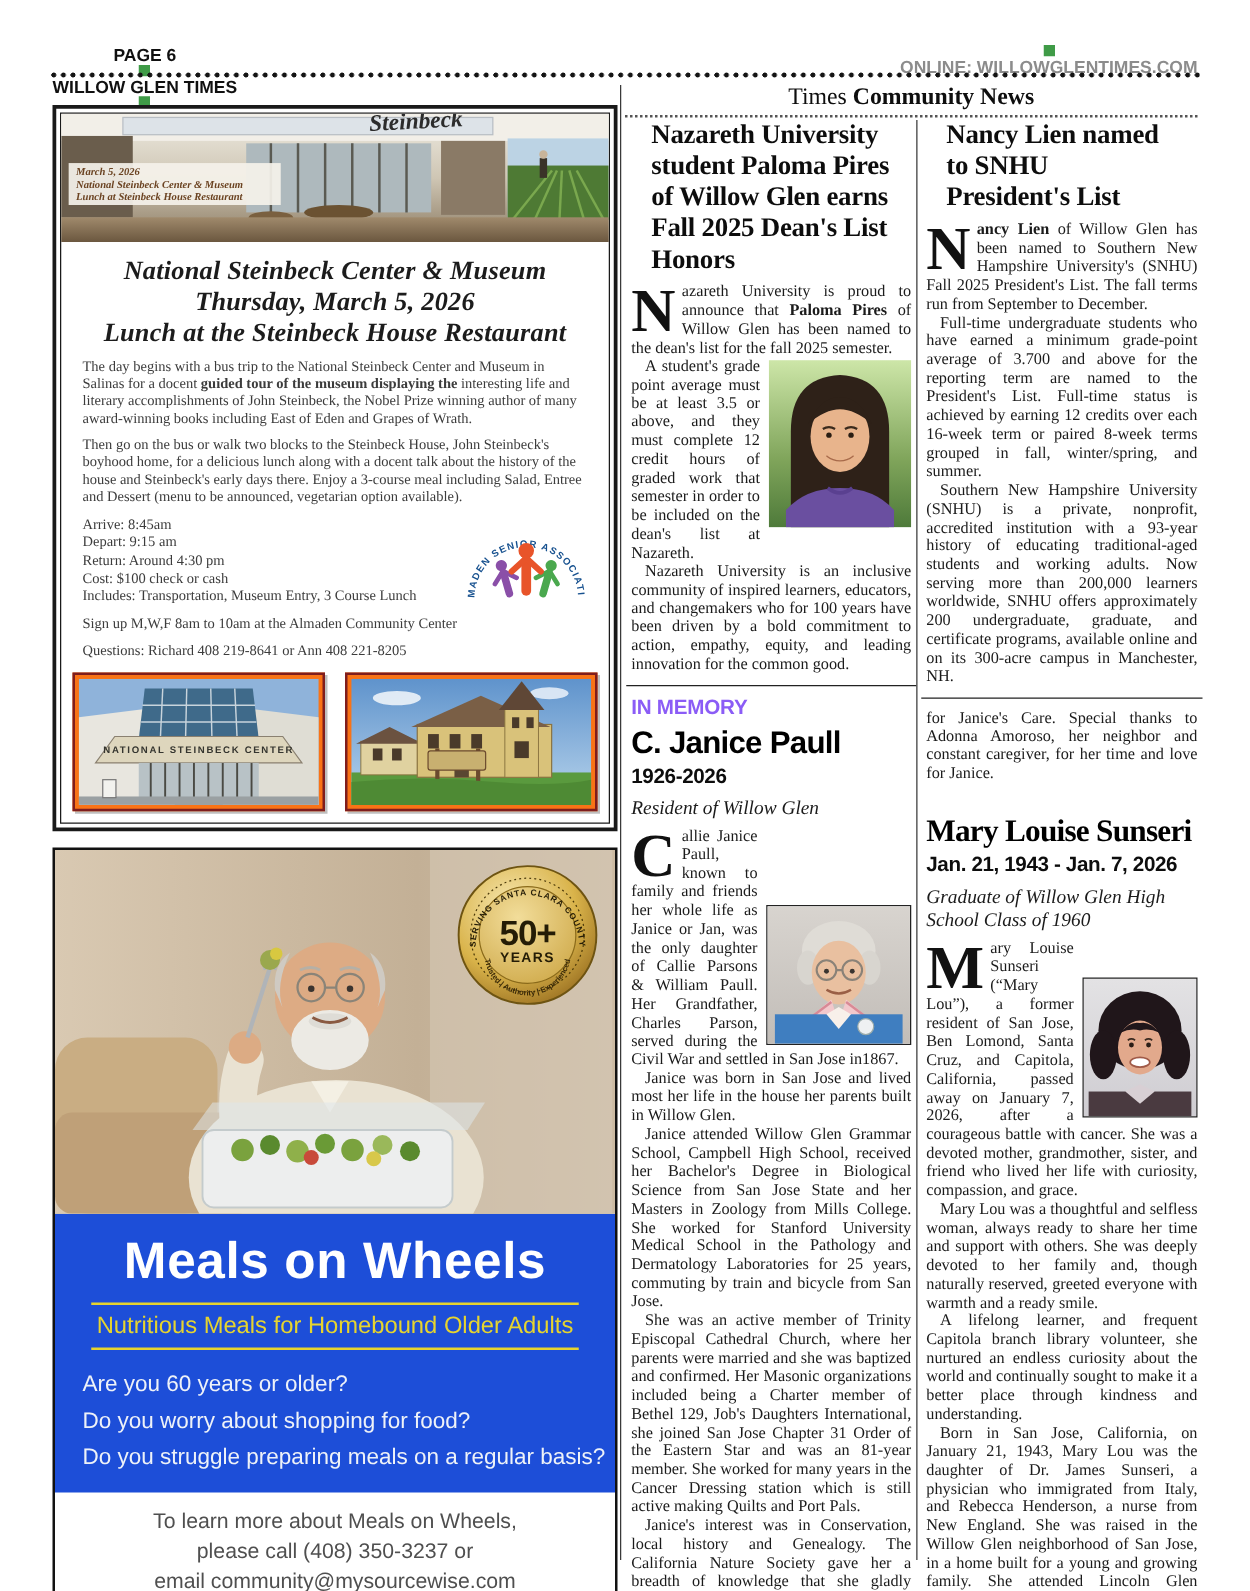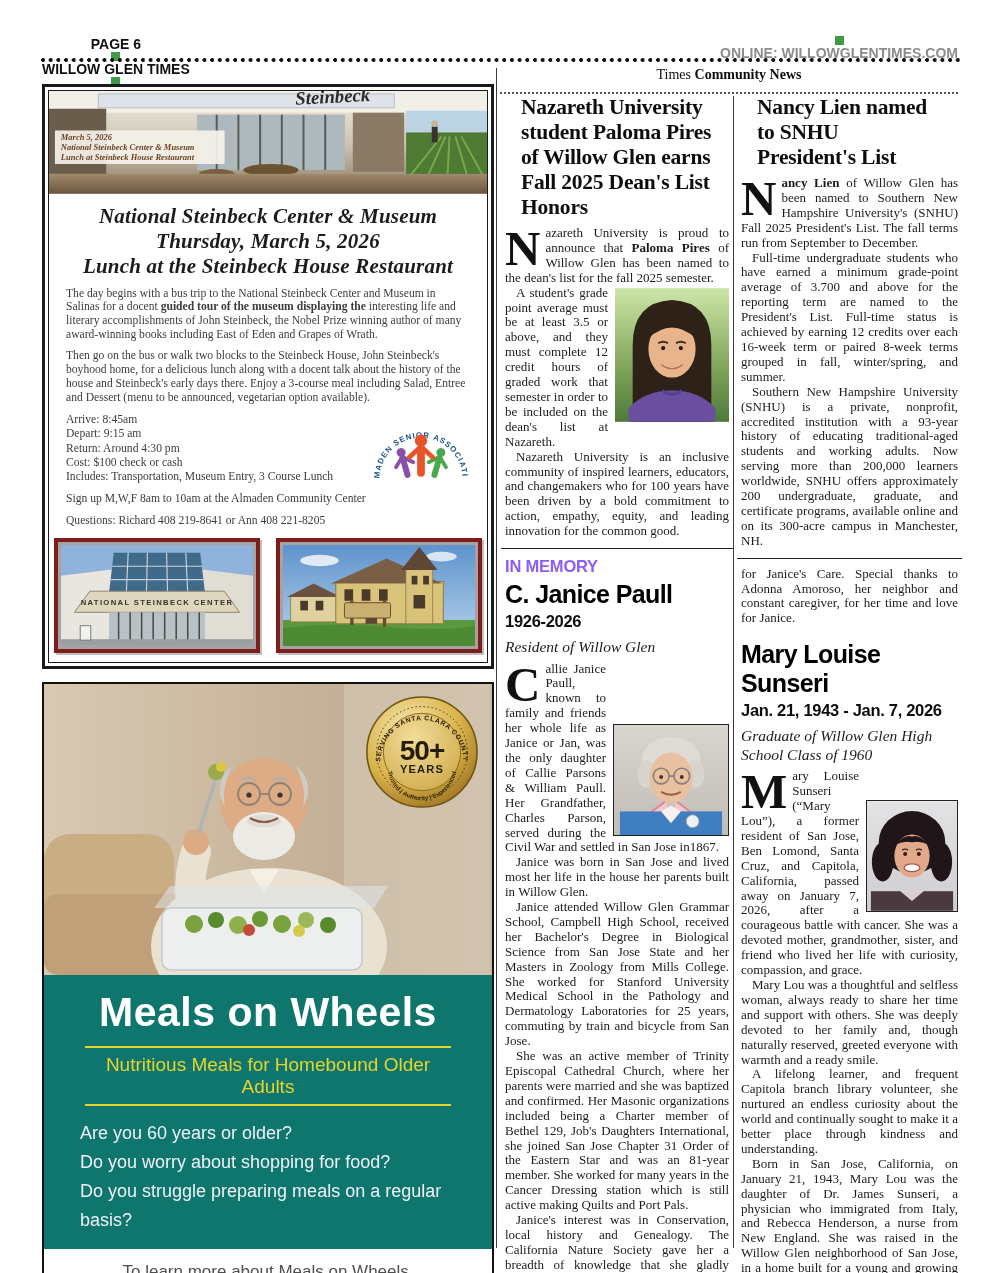--- a/index.html
+++ b/index.html
@@ -10,45 +10,45 @@
   .masthead { position:absolute; top:36px; left:42px; right:42px; display:flex; justify-content:space-between;
               font-family:"Liberation Sans","DejaVu Sans",sans-serif; font-weight:bold; font-size:14px; color:#101010; }
   .mh-left, .mh-right { display:flex; align-items:center;flex-direction:column; }
   .sq { display:inline-block; width:9px; height:9px; background:#3f9b47; margin:0 7px; }
   .mh-right { color:#8c8c8c; }
   .dotrule { position:absolute; top:56px; left:40px; right:40px; height:8px;
              background-image:radial-gradient(circle at 3px 4px,#141414 1.8px,transparent 2.2px);
              background-size:7.7px 8px; background-repeat:repeat-x; }
   .vd1 { position:absolute; left:496px; top:68px; height:1180px; width:1px; background:#3a3a3a; }
   .vd2 { position:absolute; left:733px; top:96px; height:1152px; width:1px; background:#3a3a3a; }
-  .commhead { position:absolute; left:500px; top:67px; width:458px; text-align:center; font-size:14px; color:#0e0e0e; }
+  .commhead { position:absolute; left:500px; top:67px; width:458px; text-align:center; font-size:19px; color:#0e0e0e; }
   .dashrule { position:absolute; left:500px; top:92px; width:458px; border-top:2px dotted #555; }
 
   
   .leftcol { position:absolute; left:42px; top:84px; width:452px; }
   .flyer { border:3px solid #1a1a1a; background:#fff; }
   .flyer-inner { border:1px solid #1a1a1a; margin:3px; padding-bottom:9px; }
   .flyer-photo svg { display:block; width:100%; height:auto; }
   .script-title { text-align:center; font-weight:bold; font-style:italic; font-size:21px; line-height:25px;
                   margin-top:10px; color:#1c1c1c; letter-spacing:0.2px; }
   .flyer-body { padding:0 17px; color:#3c3c3c; font-size:11.6px; line-height:13.7px; }
   .flyer-body p { margin:8px 0 0; }
   .details-row { position:relative; margin-top:9px; }
   .dline { line-height:14.2px; }
   .asa-logo { position:absolute; right:-4px; top:-8px; }
   .photos-row { display:flex; justify-content:center; gap:16px; margin-top:10px; }
-  .photo-frame { border:4px solid #7f1d1d; background:#a3a3a3; padding:3px; box-shadow:2px 2px 0 rgba(0,0,0,0.25); }
+  .photo-frame { border:2px solid #7f1d1d; background:#f97316; padding:3px; box-shadow:2px 2px 0 rgba(0,0,0,0.25); }
   .photo-frame svg { display:block; }
 
   
   .meals { margin-top:13px; border:2px solid #111; background:#fff; }
   .meals-photo { position:relative; height:291px; overflow:hidden; background:#cbbaa2; }
   .meals-photo > svg { display:block; }
   .badge { position:absolute; top:10px; right:12px; }
-  .meals-blue { background:#0f766e; color:#fff; font-family:"Liberation Sans","DejaVu Sans",sans-serif; padding:12px 16px 12px; }
+  .meals-blue { background:#1d4ed8; color:#fff; font-family:"Liberation Sans","DejaVu Sans",sans-serif; padding:12px 2px 12px; }
   .meals-title { text-align:center; font-size:41px; font-weight:bold; letter-spacing:0.5px; margin:2px 0 10px; }
   .subtitle-wrap { margin:0 auto; width:88%; border-top:2.5px solid #e6d42e; border-bottom:2.5px solid #e6d42e;
                    padding:6px 0; text-align:center; color:#e6d42e; font-size:19px; }
   .meals-qs { padding:13px 0 2px 20px; font-size:18px; line-height:29px; color:#eef2f8; }
   .meals-footer { text-align:center; color:#4f4f4f; font-family:"Liberation Sans","DejaVu Sans",sans-serif;
                   font-size:17px; line-height:24px; padding:11px 0 10px; }
 
   
   .col { position:absolute; top:95px; }
   .midcol { left:505px; width:224px; }
@@ -440,21 +440,21 @@
   <div class="col rightcol">
     <article>
       <h2 class="headline">Nancy Lien named to SNHU President's List</h2>
       <p><span class="dc">N</span><b>ancy Lien</b><span> of Willow Glen has been named to Southern New Hampshire University's (SNHU) Fall 2025 President's List. The fall terms run from September to December.</span></p>
       <p class="ind">Full-time undergraduate students who have earned a minimum grade-point average of 3.700 and above for the reporting term are named to the President's List. Full-time status is achieved by earning 12 credits over each 16-week term or paired 8-week terms grouped in fall, winter/spring, and summer.</p>
       <p class="ind">Southern New Hampshire University (SNHU) is a private, nonprofit, accredited institution with a 93-year history of educating traditional-aged students and working adults. Now serving more than 200,000 learners worldwide, SNHU offers approximately 200 undergraduate, graduate, and certificate programs, available online and on its 300-acre campus in Manchester, NH.</p>
     </article>
     <hr class="colrule">
     <section>
       <p>for Janice's Care. Special thanks to Adonna Amoroso, her neighbor and constant caregiver, for her time and love for Janice.</p>
-      <h3 class="obit-name" style="margin-top:14px;">Mary Louise Sunseri</h3>
+      <h3 class="obit-name" style="margin-top:26px;font-family:Liberation Serif, serif;">Mary Louise Sunseri</h3>
       <div class="obit-dates">Jan. 21, 1943 - Jan. 7, 2026</div>
       <div class="obit-sub">Graduate of Willow Glen High School Class of 1960</div>
       <p><span class="float-photo mp bordered">
             <svg viewBox="0 0 92 112" width="90" height="110">
         <defs>
                 <linearGradient id="marG" x1="0" y1="0" x2="0" y2="1">
           <stop offset="0" stop-color="#e3e2e4"></stop>
                   <stop offset="1" stop-color="#cfcdd2"></stop>
                 </linearGradient>
               </defs>

